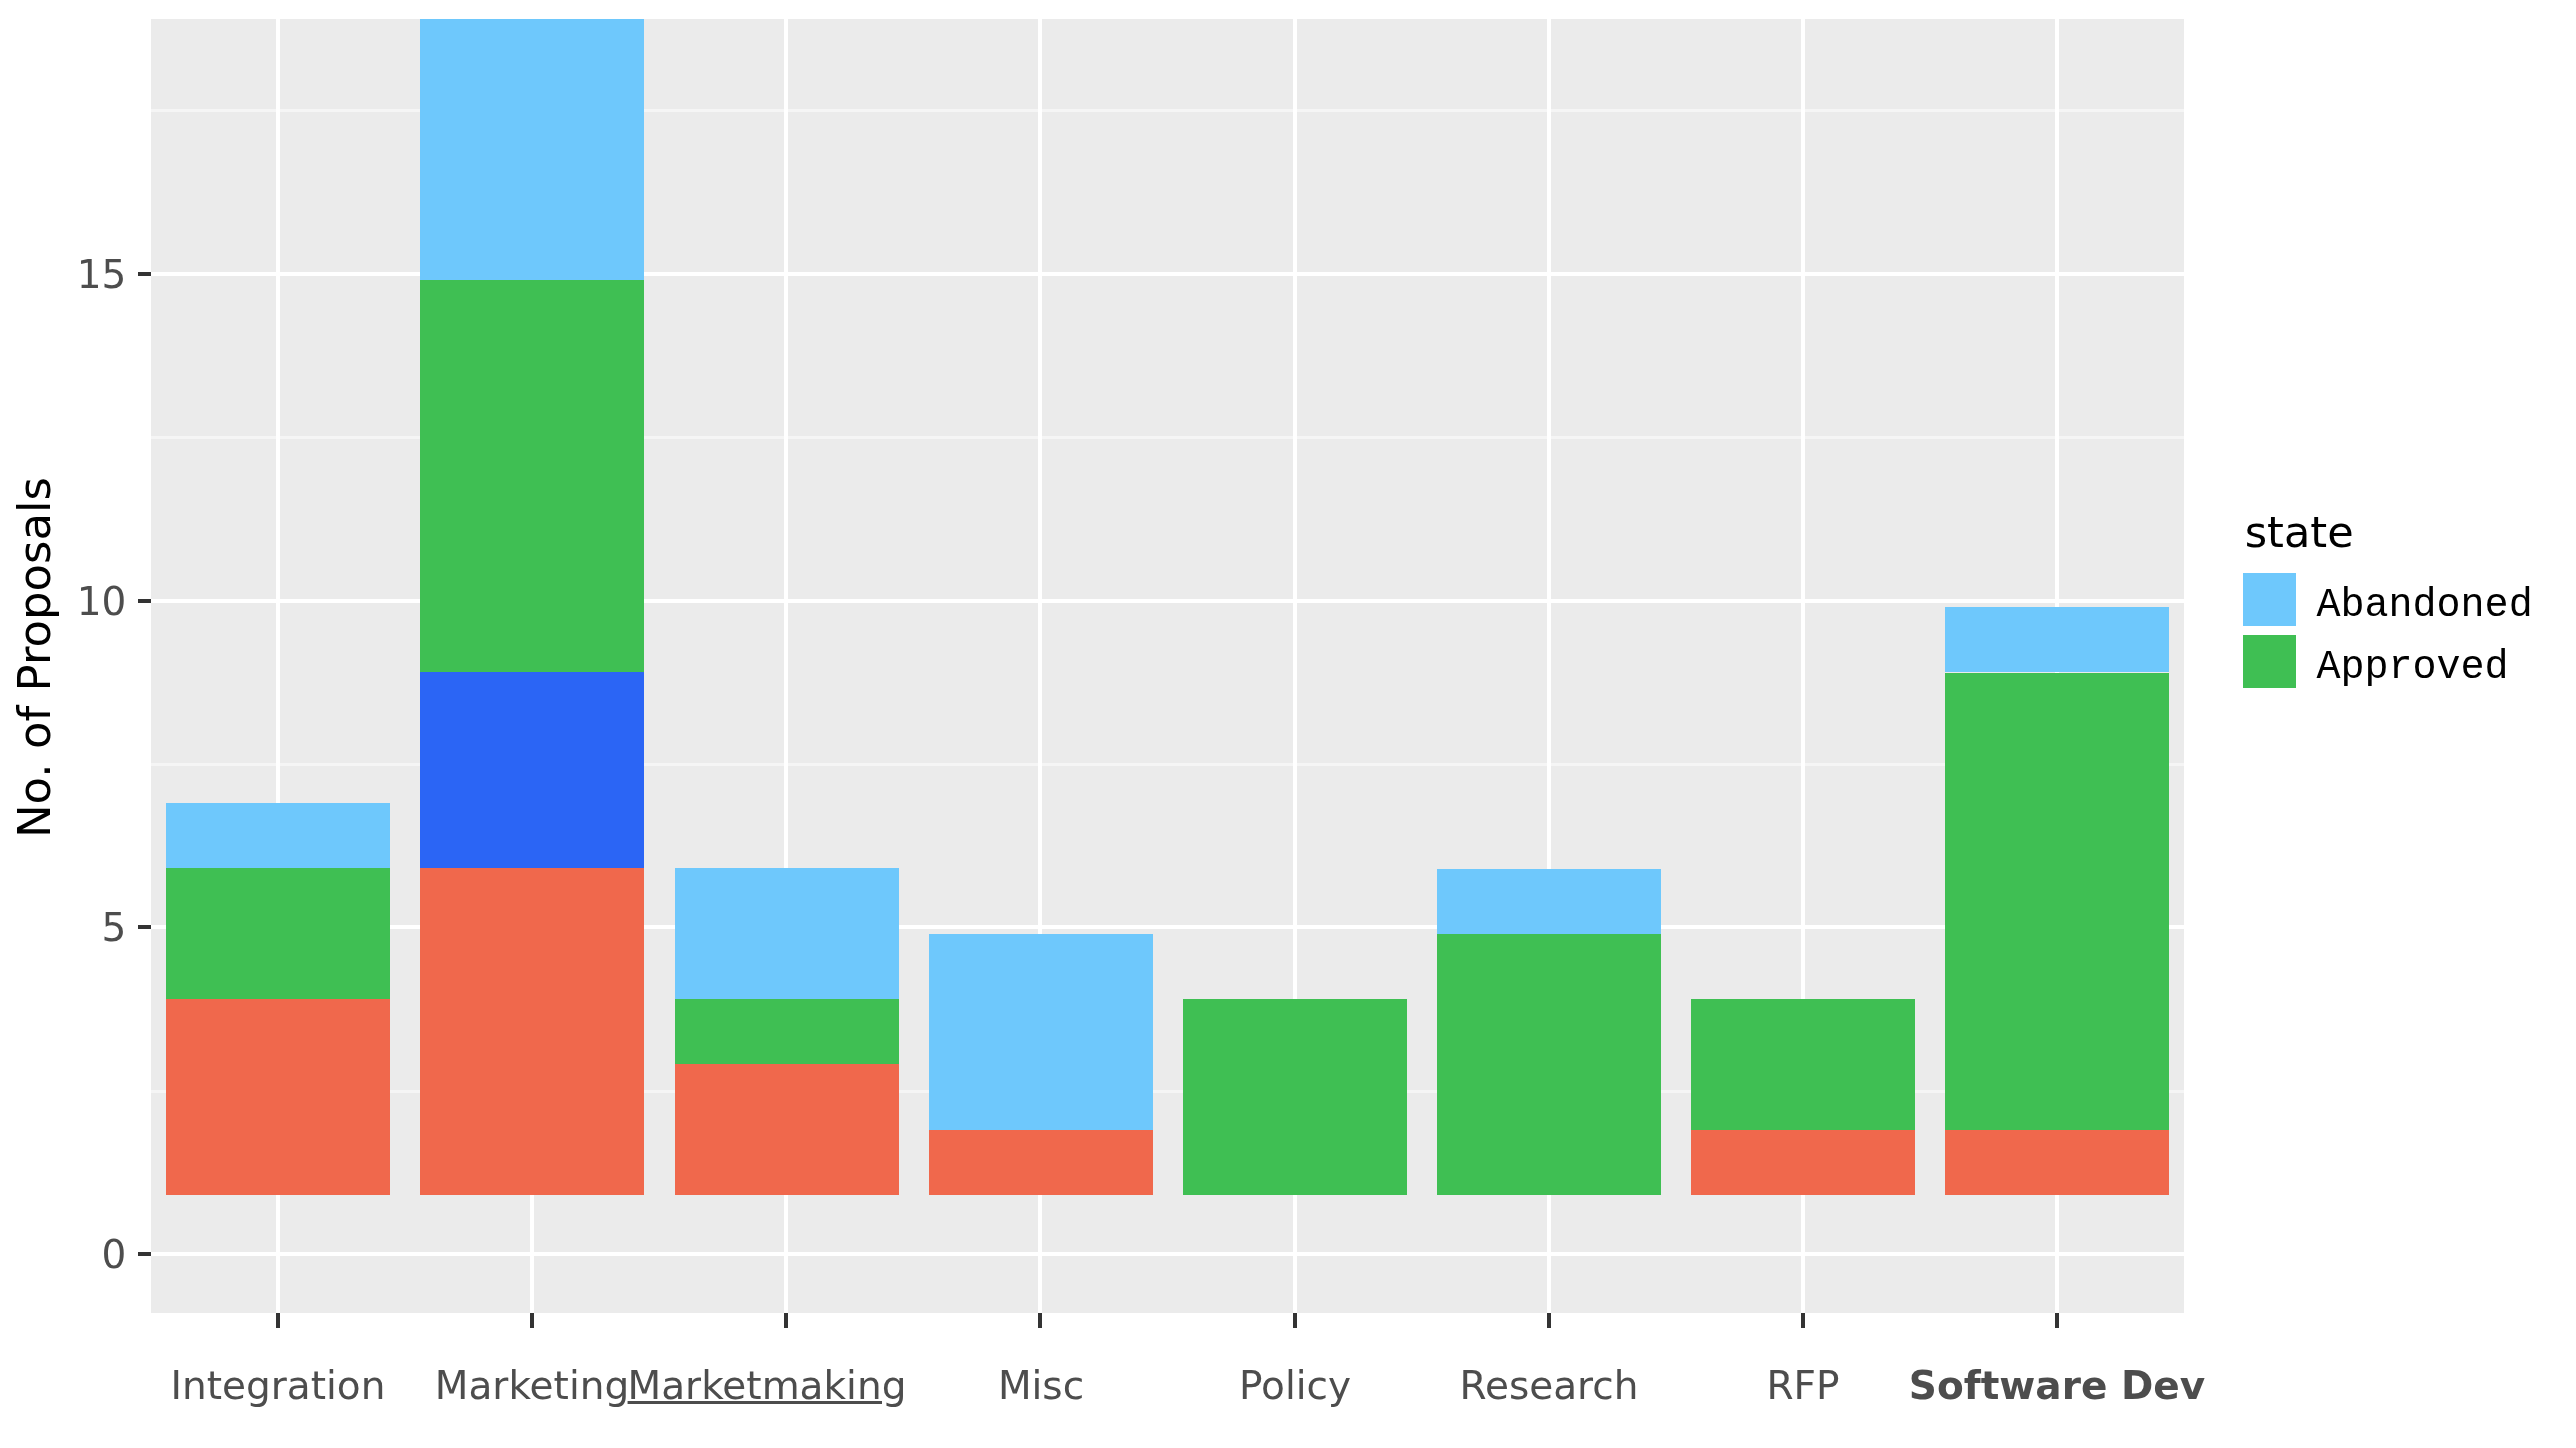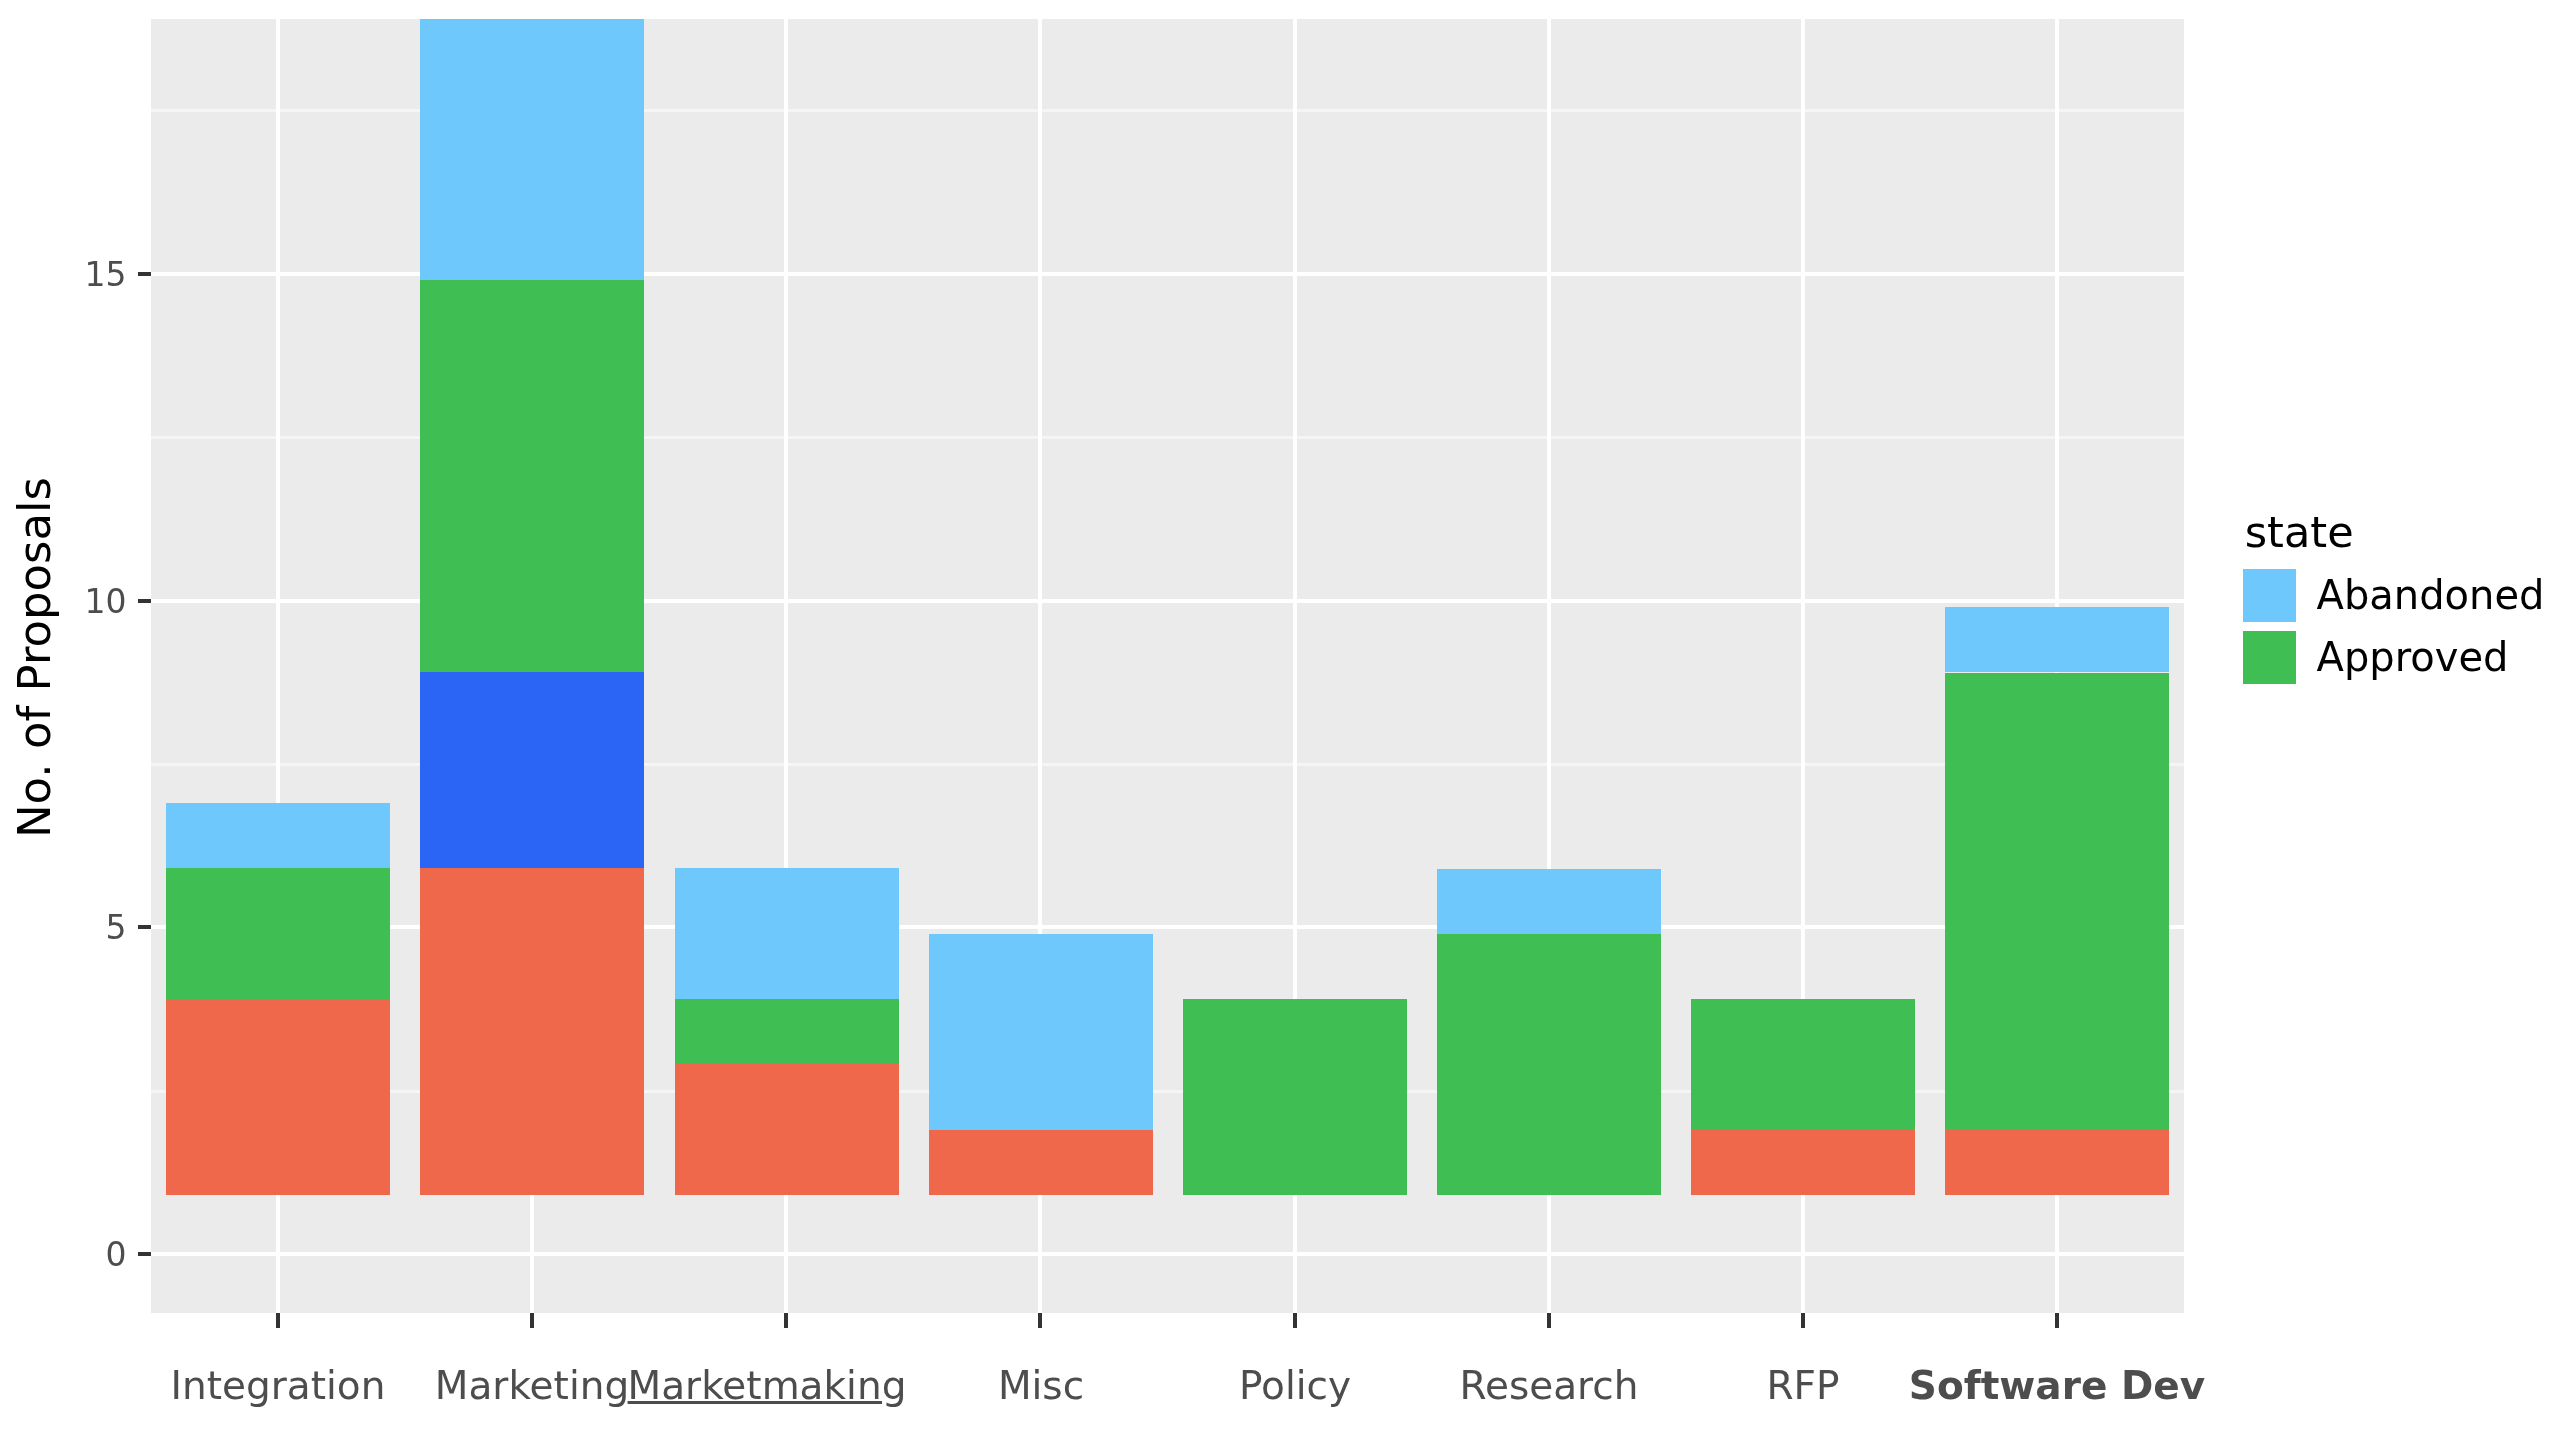--- a/index.html
+++ b/index.html
@@ -48,21 +48,21 @@
   }
   .ytick-group {
     position: absolute;
     right: 0px;
     height: 0px;
     display: flex;
     align-items: center;
     justify-content: flex-end;
   }
   .ytick-label {
-    font-size: 33px;
+    font-size: 39px;
     color: #4d4d4d;
     line-height: 1;
     white-space: nowrap;
     transform: translateY(0px);
   }
   .ytick-mark {
     display: inline-block;
     width: 14.6px;
     height: 4.3px;
     background: #333333;
@@ -155,22 +155,23 @@
     width: 326px;
   }
   #legend-title {
     font-size: 43px;
     color: #000000;
     margin: 0 0 10.3px 1.7px;
     line-height: 1;
   }
   .legend-row {
     display: flex;
-    align-items: center;
+    align-items: flex-end;
     height: 62px;
+    font-family: Liberation Mono, monospace;
   }
   .legend-key {
     width: 53px;
     height: 53px;
     flex: 0 0 53px;
   }
   .legend-label {
     font-size: 40px;
     color: #000000;
     margin-left: 20.6px;

